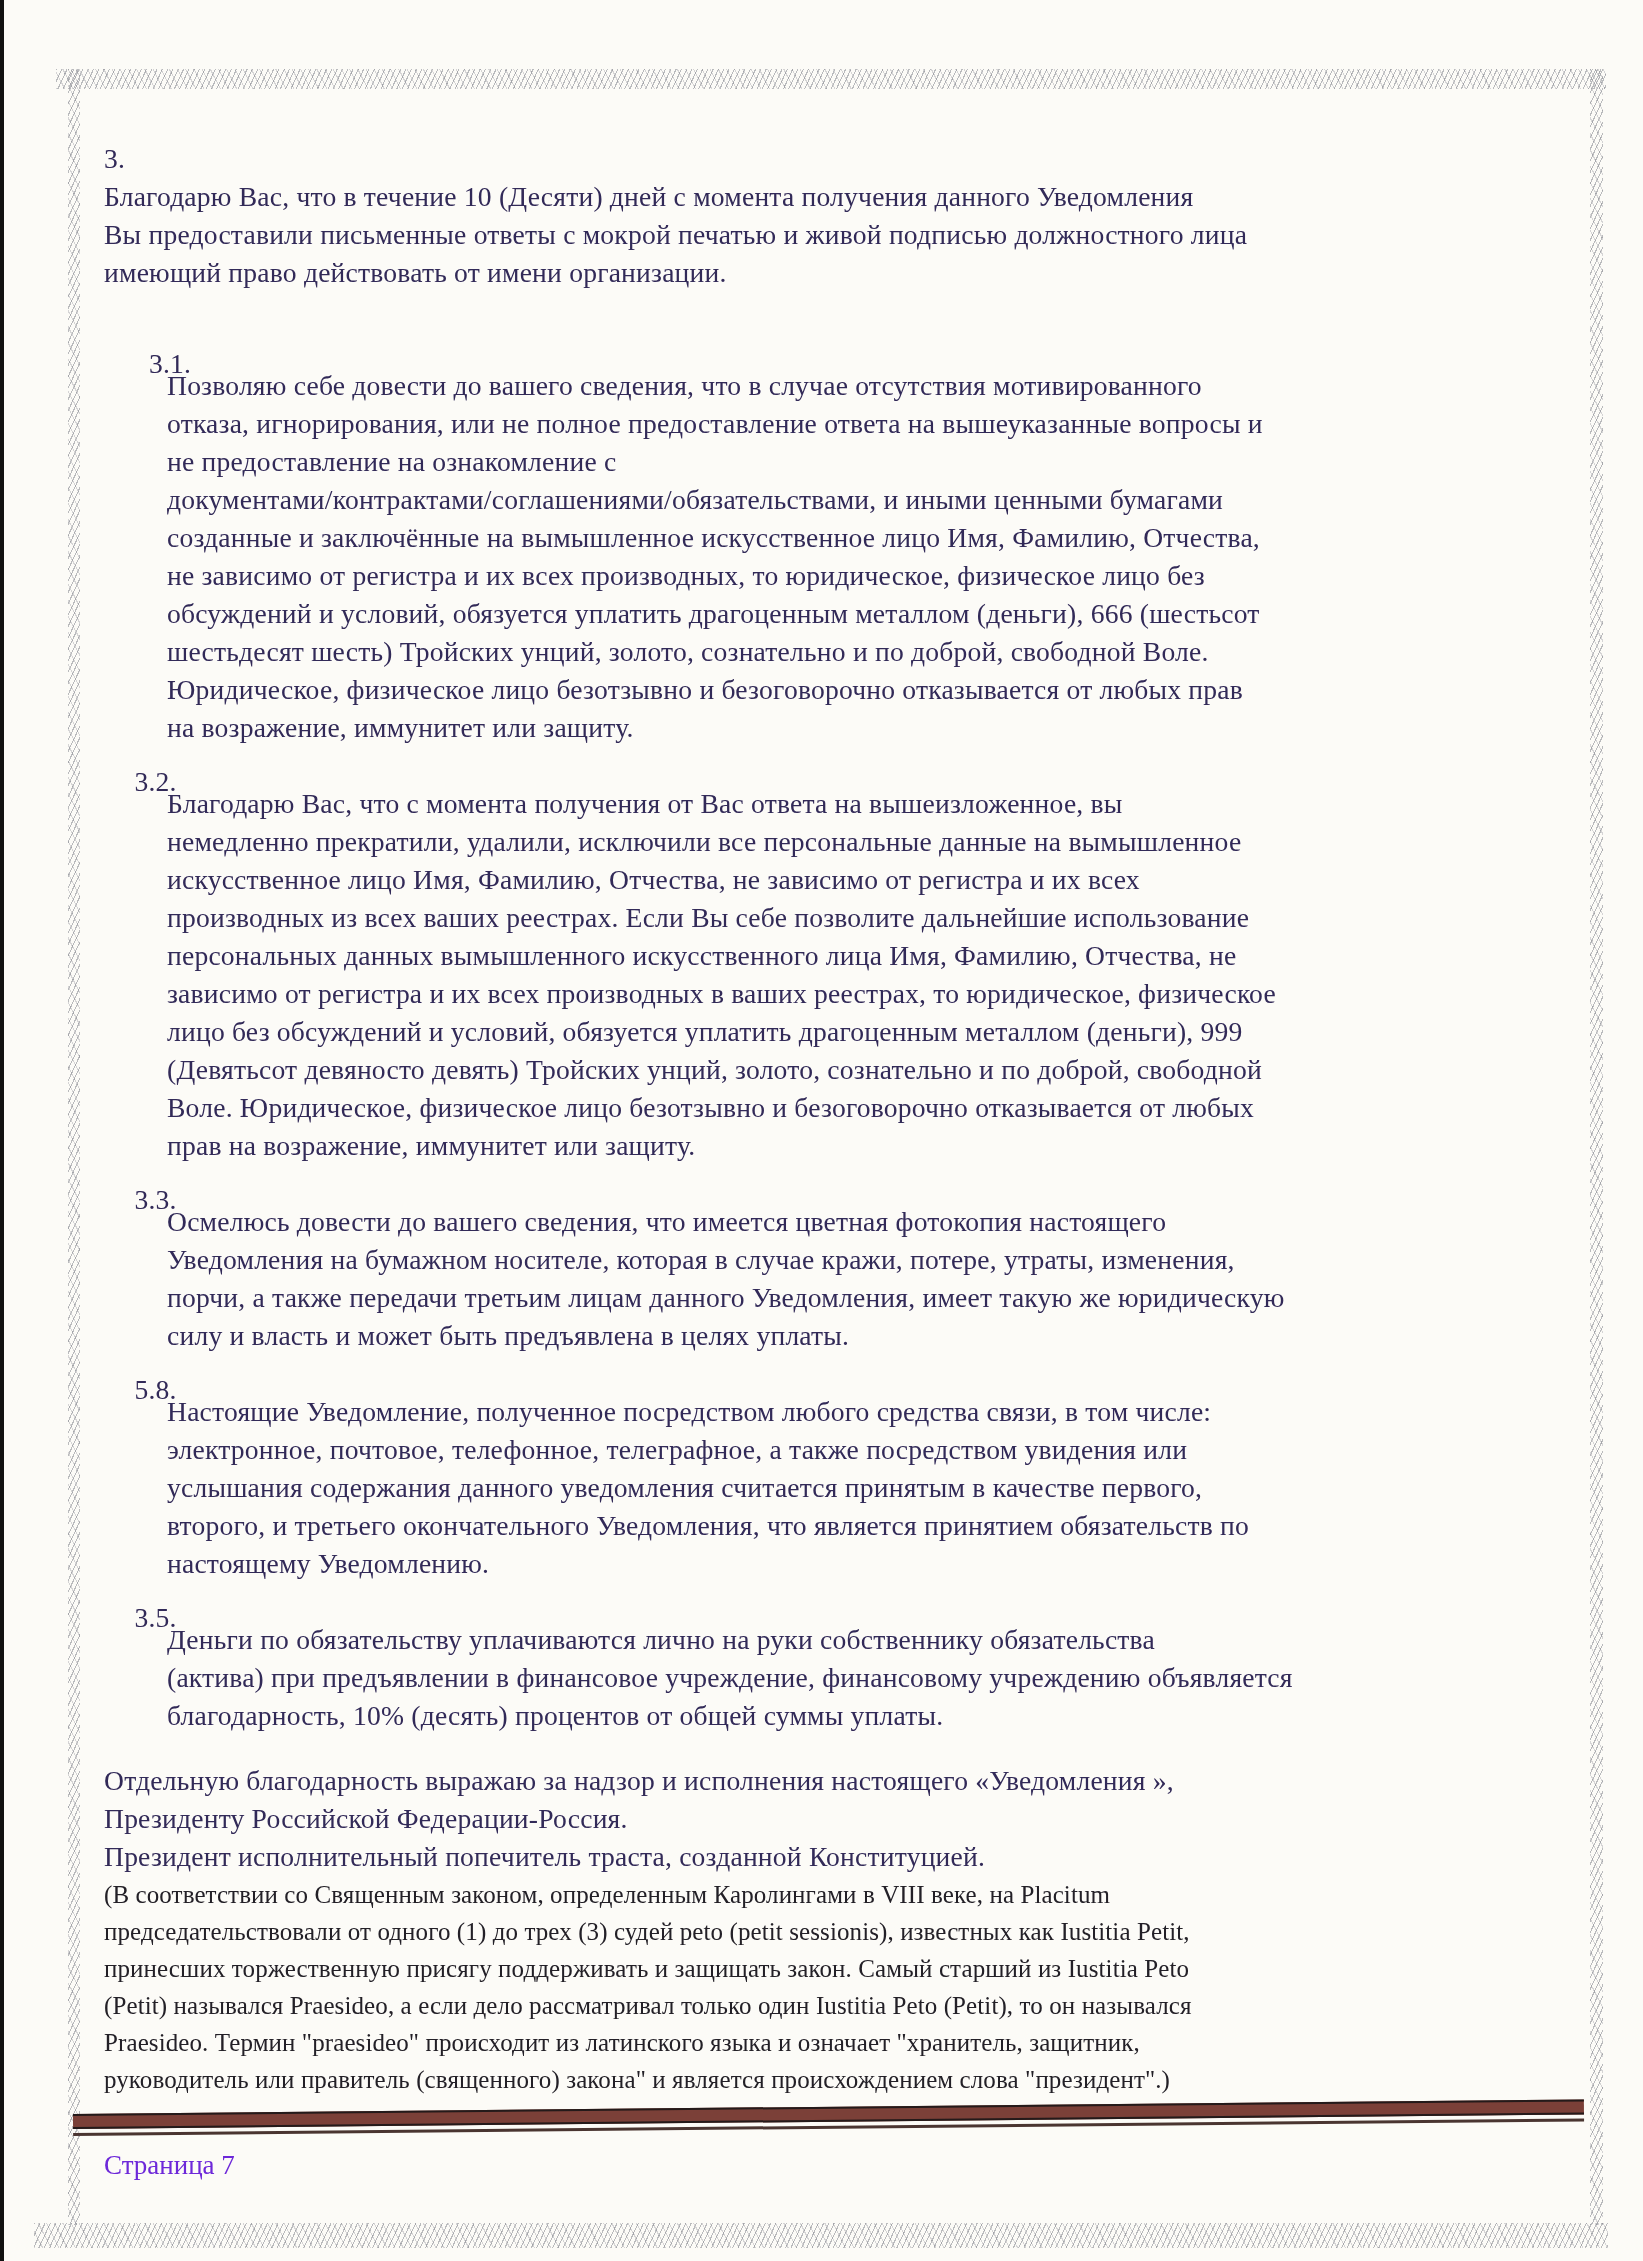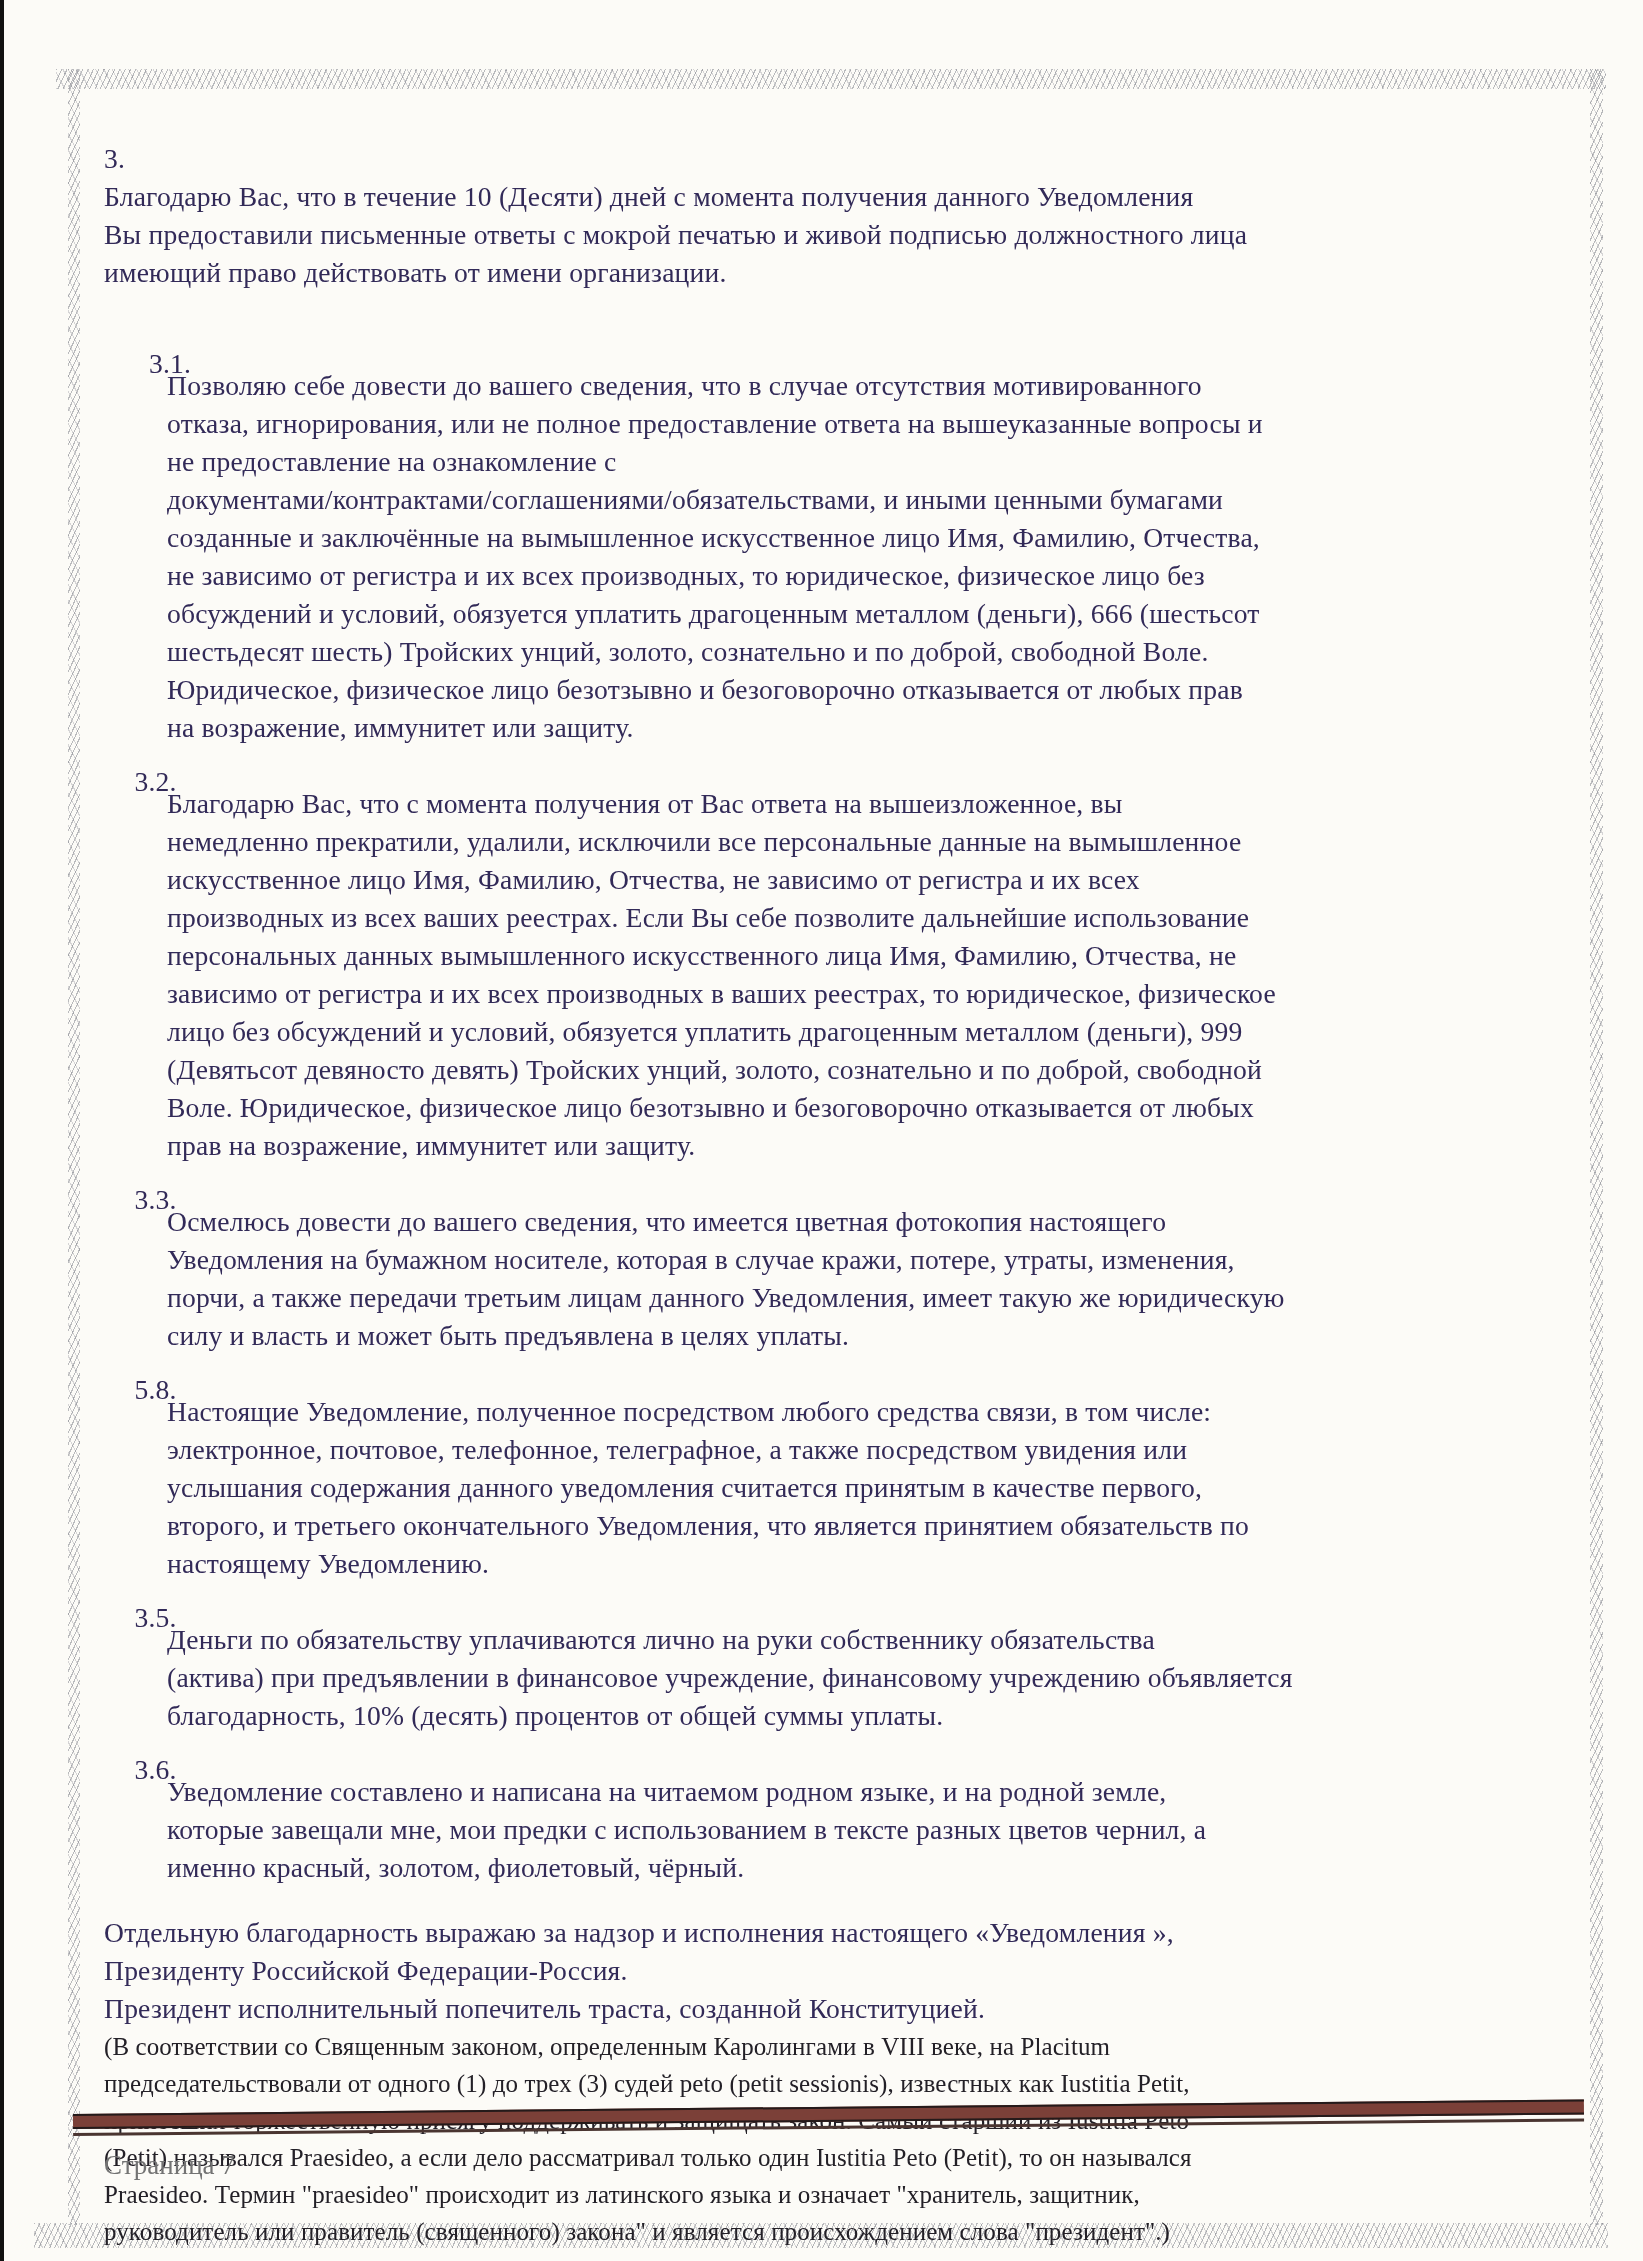--- a/index.html
+++ b/index.html
@@ -45,21 +45,21 @@
   .ack  { margin-top:27px; }
 
   .rule-wrap { position:absolute; left:73px; top:2114px; width:1511px; transform:rotate(-0.55deg); transform-origin:left center; }
   .rule { position:relative; height:10.6px; background:#7b4038;
           border-top:2.4px solid #241a1a; border-bottom:2.4px solid #241a1a; }
   .rule::after { content:""; position:absolute; left:0; right:0; bottom:-9.2px; height:2.4px; background:#4a3531; }
 
   .footer { position:absolute; left:104px; top:2150px; width:1436px;
             display:flex; justify-content:space-between; align-items:baseline; }
   .doc-ref { color:#a8241e; font-size:26.6px; letter-spacing:0.2px; }
-  .page-num { color:#737373; font-size:27px; }
+  .page-num { color:#6d28d9; font-size:27px; }
 </style>
 </head>
 <body>
 
 <div class="edge-black"></div>
 <div class="hatch b-top"></div>
 <div class="hatch b-left"></div>
 <div class="hatch b-right"></div>
 <div class="hatch b-bottom"></div>
 
@@ -111,25 +111,20 @@
 второго, и третьего окончательного Уведомления, что является принятием обязательств по
 настоящему Уведомлению.</span>
   </div>
 
   <div class="para sub ink body-text">
     <span class="num">3.5.</span><span>Деньги по обязательству уплачиваются лично на руки собственнику обязательства
 (актива) при предъявлении в финансовое учреждение, финансовому учреждению объявляется
 благодарность, 10% (десять) процентов от общей суммы уплаты.</span>
   </div>
 
-  <div class="para sub ink body-text">
-    <span class="num">3.6.</span><span>Уведомление  составлено и написана на читаемом родном языке, и на родной земле,
-которые завещали мне, мои предки с использованием в тексте разных цветов чернил, а
-именно красный, золотом, фиолетовый, чёрный.</span>
-  </div>
 
   <div class="para ack ink body-text">Отдельную благодарность выражаю за надзор и исполнения настоящего «Уведомления »,
 Президенту Российской Федерации-Россия.
 Президент исполнительный попечитель траста, созданной Конституцией.</div>
 
   <div class="para dark small-text">(В соответствии со Священным законом, определенным Каролингами в VIII веке, на Placitum
 председательствовали от одного (1) до трех (3) судей peto (petit sessionis), известных как Iustitia Petit,
 принесших торжественную присягу поддерживать и защищать закон. Самый старший из Iustitia Peto
 (Petit) назывался Praesideo, а если дело рассматривал только один Iustitia Peto (Petit), то он назывался
 Praesideo. Термин "praesideo" происходит из латинского языка и означает "хранитель, защитник,

